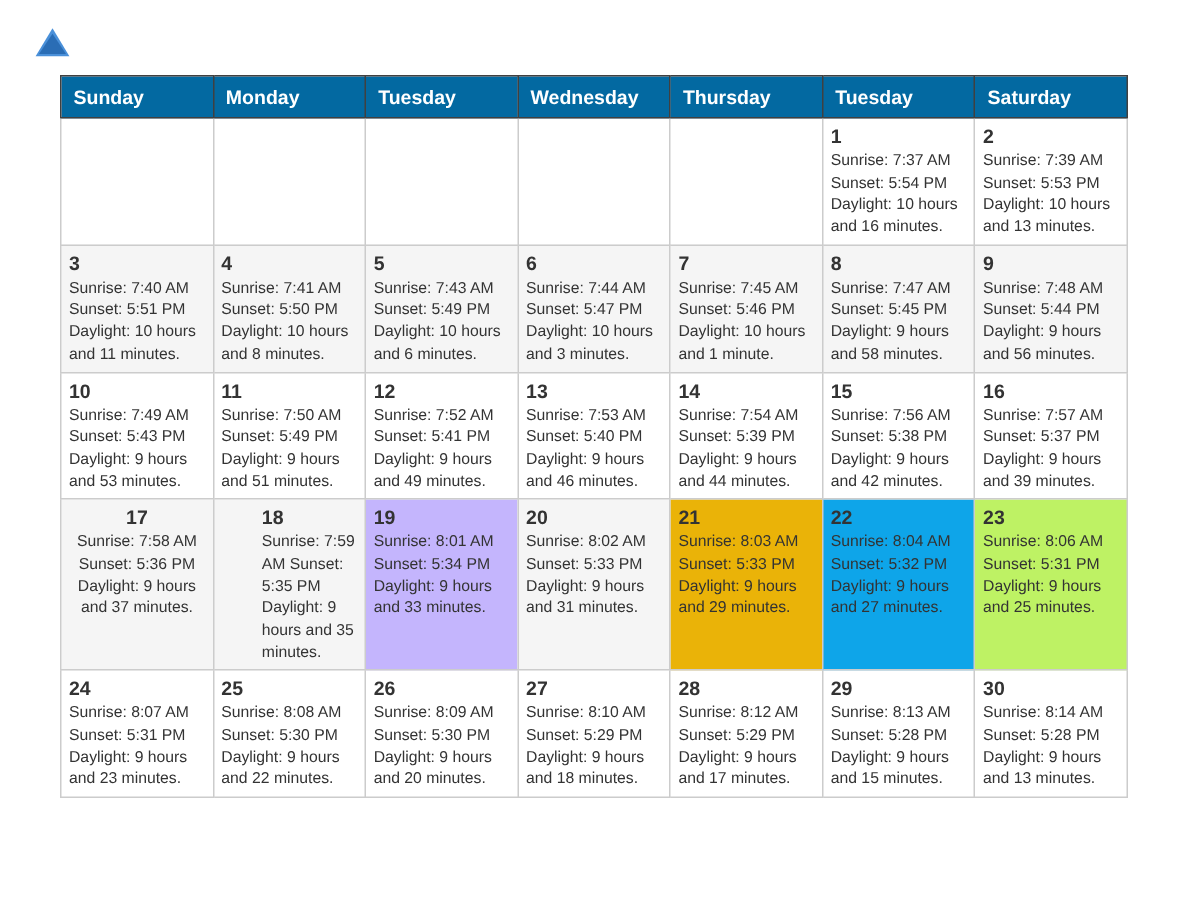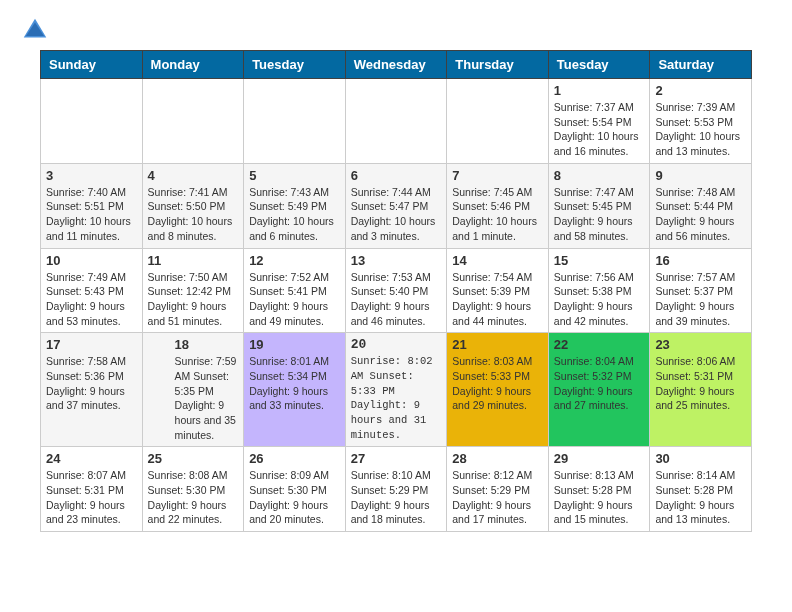--- a/index.html
+++ b/index.html
@@ -132,21 +132,21 @@
         <tr>
           <td>
             <span class="day-num">10</span>
             <div class="day-info">Sunrise: 7:49 AM
 Sunset: 5:43 PM
 Daylight: 9 hours and 53 minutes.</div>
           </td>
           <td>
             <span class="day-num">11</span>
             <div class="day-info">Sunrise: 7:50 AM
-Sunset: 12:42 PM
+Sunset: 5:49 PM
 Daylight: 9 hours and 51 minutes.</div>
           </td>
           <td>
             <span class="day-num">12</span>
             <div class="day-info">Sunrise: 7:52 AM
 Sunset: 5:41 PM
 Daylight: 9 hours and 49 minutes.</div>
           </td>
           <td>
             <span class="day-num">13</span>
@@ -167,51 +167,51 @@
 Daylight: 9 hours and 42 minutes.</div>
           </td>
           <td>
             <span class="day-num">16</span>
             <div class="day-info">Sunrise: 7:57 AM
 Sunset: 5:37 PM
 Daylight: 9 hours and 39 minutes.</div>
           </td>
         </tr>
         <tr>
-          <td style="background: rgb(245, 245, 245);">
+          <td style="background: rgb(245, 245, 245); text-align: center;">
             <span class="day-num">17</span>
             <div class="day-info">Sunrise: 7:58 AM
 Sunset: 5:36 PM
 Daylight: 9 hours and 37 minutes.</div>
           </td>
           <td style="background: rgb(245, 245, 245); padding-left: 32px;">
             <span class="day-num">18</span>
             <div class="day-info">Sunrise: 7:59 AM
 Sunset: 5:35 PM
 Daylight: 9 hours and 35 minutes.</div>
           </td>
           <td style="background: #c4b5fd;">
             <span class="day-num">19</span>
             <div class="day-info">Sunrise: 8:01 AM
 Sunset: 5:34 PM
 Daylight: 9 hours and 33 minutes.</div>
           </td>
-          <td style="background: rgb(245, 245, 245); font-family: Liberation Mono, monospace;">
+          <td style="background: rgb(245, 245, 245);">
             <span class="day-num">20</span>
             <div class="day-info">Sunrise: 8:02 AM
 Sunset: 5:33 PM
 Daylight: 9 hours and 31 minutes.</div>
           </td>
           <td style="background: #eab308;">
             <span class="day-num">21</span>
             <div class="day-info">Sunrise: 8:03 AM
 Sunset: 5:33 PM
 Daylight: 9 hours and 29 minutes.</div>
           </td>
-          <td style="background: #22c55e;">
+          <td style="background: #0ea5e9;">
             <span class="day-num">22</span>
             <div class="day-info">Sunrise: 8:04 AM
 Sunset: 5:32 PM
 Daylight: 9 hours and 27 minutes.</div>
           </td>
           <td style="background: #bef264;">
             <span class="day-num">23</span>
             <div class="day-info">Sunrise: 8:06 AM
 Sunset: 5:31 PM
 Daylight: 9 hours and 25 minutes.</div>

